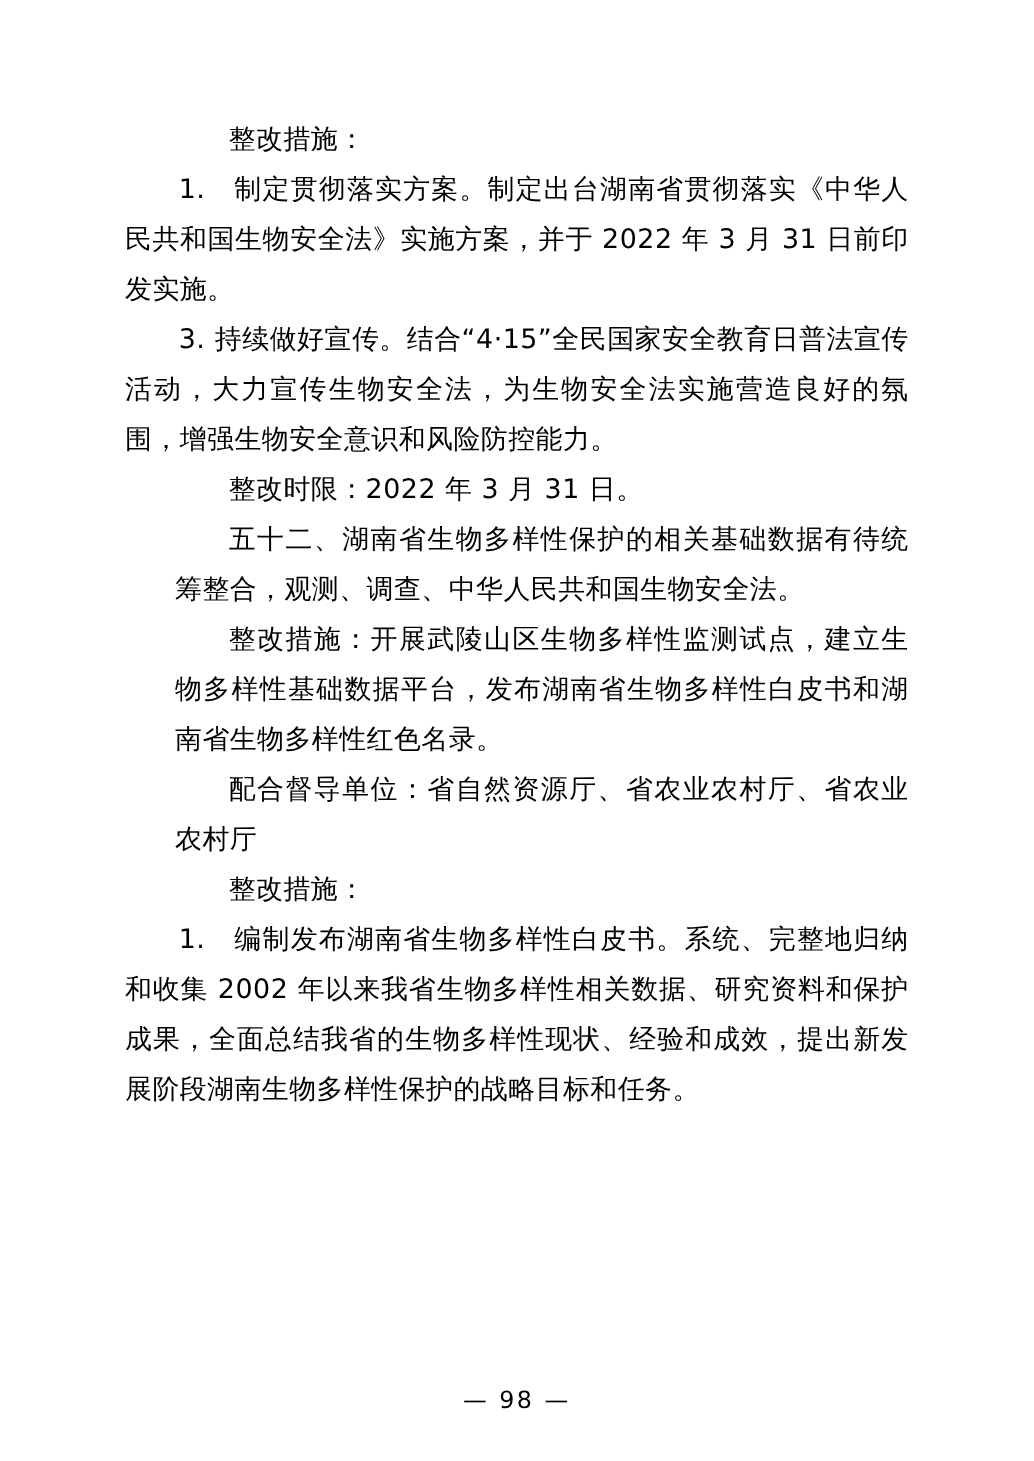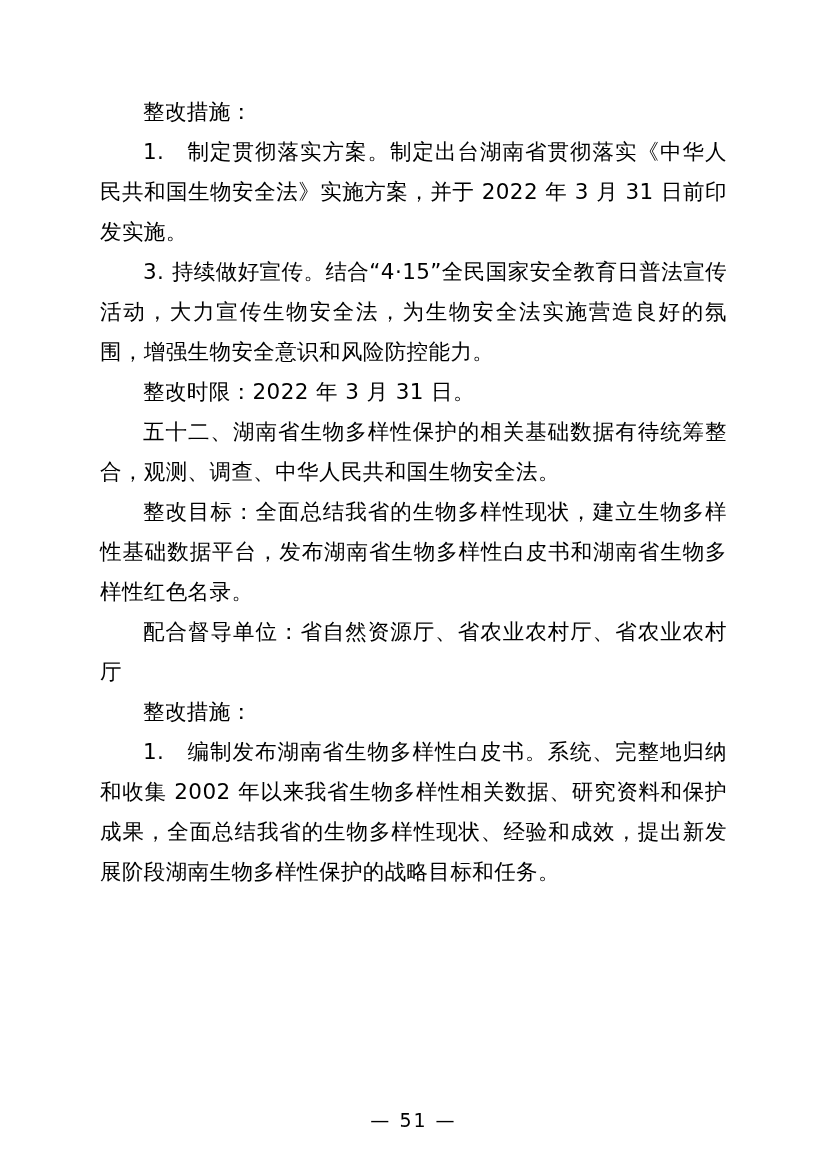--- a/index.html
+++ b/index.html
@@ -30,20 +30,21 @@
     letter-spacing: 0.4px;
     text-align: justify;
     text-justify: inter-ideograph;
   }
   p {
     margin: 0;
     padding: 0;
   }
   .para {
     text-indent: 2em;
+    margin-left: 40px;
   }
   .para-num {
     text-indent: 2em;
   }
   .nowrap-num {
     font-family: "DejaVu Sans", sans-serif;
   }
   .gap-after-num {
     display: inline-block;
     width: 1.05em;
@@ -69,26 +70,26 @@
 
     <p class="para-num"><span class="nowrap-num">1.</span><span class="gap-after-num"></span><span>制定贯彻落实方案。制定出台湖南省贯彻落实《中华人民共和国生物安全法》实施方案，并于 2022 年 3 月 31 日前印发实施。</span></p>
 
 
     <p class="para-num"><span class="nowrap-num">3.</span><span style="display:inline-block;width:0.35em"></span><span>持续做好宣传。结合“4·15”全民国家安全教育日普法宣传活动，大力宣传生物安全法，为生物安全法实施营造良好的氛围，增强生物安全意识和风险防控能力。</span></p>
 
     <p class="para">整改时限：2022 年 3 月 31 日。</p>
 
     <p class="para">五十二、湖南省生物多样性保护的相关基础数据有待统筹整合，观测、调查、中华人民共和国生物安全法。</p>
 
-    <p class="para">整改目标：全面总结我省的生物多样性现状，建立生物多样性基础数据平台，发布湖南省生物多样性白皮书和湖南省生物多样性红色名录。</p>
+    <p class="para">整改措施：开展武陵山区生物多样性监测试点，建立生物多样性基础数据平台，发布湖南省生物多样性白皮书和湖南省生物多样性红色名录。</p>
 
 
 
     <p class="para">配合督导单位：省自然资源厅、省农业农村厅、省农业农村厅</p>
 
     <p class="para">整改措施：</p>
 
     <p class="para-num"><span class="nowrap-num">1.</span><span class="gap-after-num"></span><span>编制发布湖南省生物多样性白皮书。系统、完整地归纳和收集 2002 年以来我省生物多样性相关数据、研究资料和保护成果，全面总结我省的生物多样性现状、经验和成效，提出新发展阶段湖南生物多样性保护的战略目标和任务。</span></p>
 
   </div>
 
-  <div class="footer">— 51 —</div>
+  <div class="footer">— 98 —</div>
 </div>
 
 </body></html>

